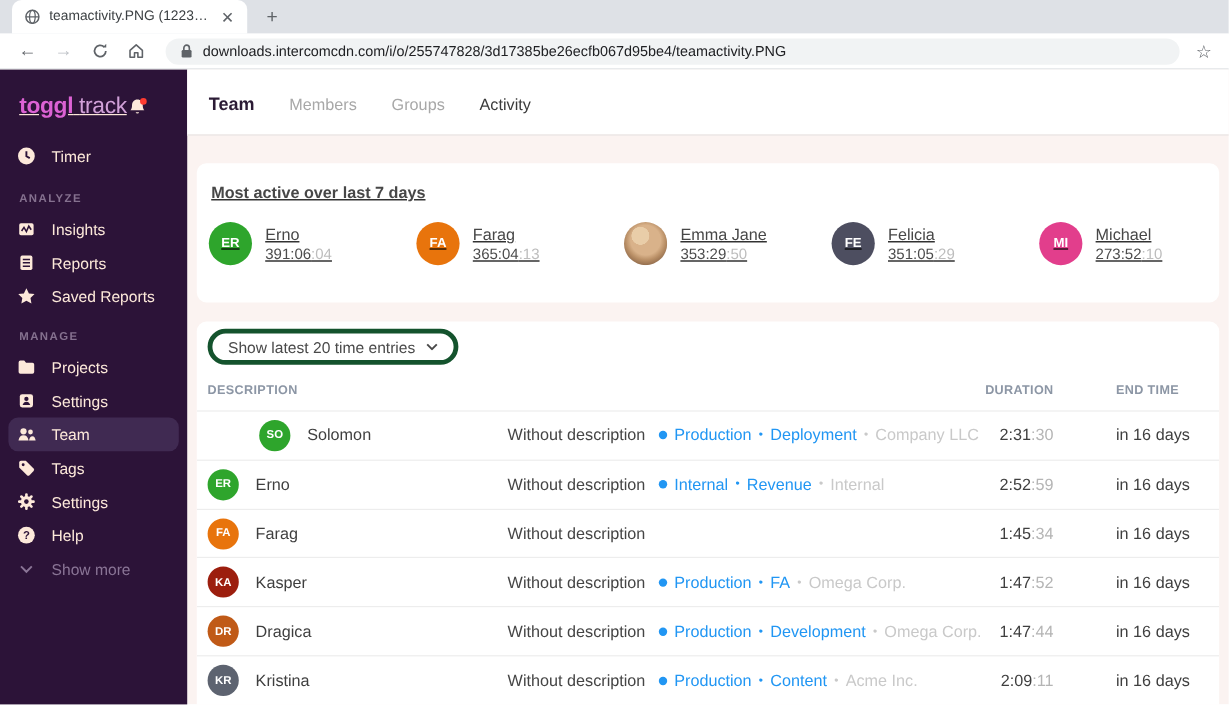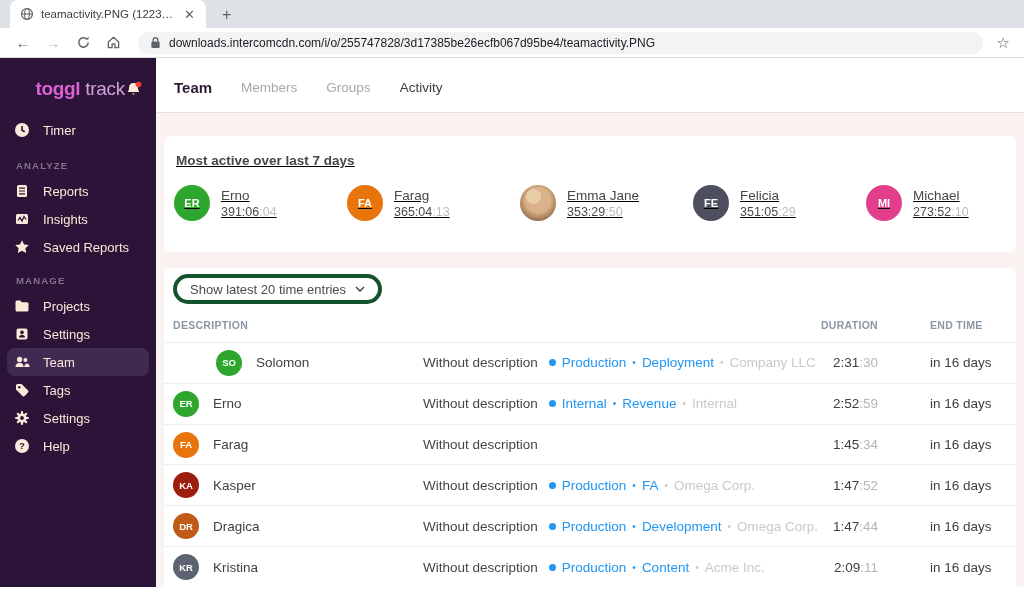--- a/index.html
+++ b/index.html
@@ -24,22 +24,22 @@
     display:flex; align-items:center; padding:0 12px; gap:8px; }
   .url-text { font-size:12px; color:#202124; white-space:nowrap; overflow:hidden; }
   .star { font-size:15px; color:#5f6368; padding:0 4px; }
 
   
   .page { height:529px; display:flex; background:#fbf3f1; }
 
   
   .sidebar { width:156px; background:#2c1338; color:#fde9da; flex:none;
     display:flex; flex-direction:column; }
-  .logo-row { display:flex; align-items:center; justify-content:flex-end;
-    padding:20px 14px 16px 16px; }
+  .logo-row { display:flex; align-items:center; justify-content:flex-start;
+    padding:20px 14px 16px 16px;text-decoration:underline; }
   .logo { font-size:19px; letter-spacing:-0.3px; }
   .logo b { color:#dc62d4; font-weight:700; }
   .logo span { color:#d1a0d8; font-weight:400; }
   .sitem { height:28px; display:flex; align-items:center; gap:13px; padding:0 14px;
     font-size:13px; font-weight:500; color:#fde9da; cursor:pointer;text-align:right; }
   .sitem.active { background:#402a52; border-radius:8px; margin:0 7px; padding:0 7px; }
   .sitem .ic { width:16px; height:16px; flex:none; display:flex; }
   .slabel { font-size:9.5px; font-weight:700; letter-spacing:1.2px; color:#85718f;
     padding:0 16px; margin:16px 0 6px; }
   .sitem.muted { color:#8a7596; }
@@ -163,34 +163,34 @@
             <path d="M8 4v4.2l2.8 1.6" stroke="#2c1338" stroke-width="1.6" fill="none"></path>
           </svg>
         </span>
       <span>Timer</span>
     </div>
 
     <div class="slabel">ANALYZE</div>
     <div class="sitem">
       <span class="ic">
           <svg viewBox="0 0 16 16">
+            <rect x="2" y="3" width="12" height="10" rx="1.5" fill="#fde9da"></rect>
+            <path d="M4 9.5l2-3 2 3.5 2-4.5 2 3" stroke="#2c1338" stroke-width="1.3" fill="none"></path>
+          </svg>
+        </span>
+      <span>Insights</span>
+    </div>
+    <div class="sitem">
+      <span class="ic">
+          <svg viewBox="0 0 16 16">
             <rect x="3" y="2" width="10" height="12" rx="1.5" fill="#fde9da"></rect>
             <path d="M5 5.2h6M5 8h6M5 10.8h6" stroke="#2c1338" stroke-width="1.2"></path>
           </svg>
         </span>
       <span>Reports</span>
-    </div>
-    <div class="sitem">
-      <span class="ic">
-          <svg viewBox="0 0 16 16">
-            <rect x="2" y="3" width="12" height="10" rx="1.5" fill="#fde9da"></rect>
-            <path d="M4 9.5l2-3 2 3.5 2-4.5 2 3" stroke="#2c1338" stroke-width="1.3" fill="none"></path>
-          </svg>
-        </span>
-      <span>Insights</span>
     </div>
     <div class="sitem">
       <span class="ic">
           <svg viewBox="0 0 16 16">
             <path d="M8 1.2l2.1 4.3 4.7.6-3.4 3.2.8 4.6L8 11.7l-4.2 2.2.8-4.6L1.2 6.1l4.7-.6z" fill="#fde9da"></path>
           </svg>
         </span>
       <span>Saved Reports</span>
     </div>
 
@@ -249,20 +249,28 @@
       <span>Settings</span>
     </div>
     <div class="sitem">
       <span class="ic">
           <svg viewBox="0 0 16 16">
             <circle cx="8" cy="8" r="7" fill="#fde9da"></circle>
             <text x="8" y="11.2" font-size="9.5" font-weight="bold" fill="#2c1338" text-anchor="middle" font-family="Liberation Sans, sans-serif">?</text>
           </svg>
         </span>
       <span>Help</span>
+    </div>
+    <div class="sitem muted">
+      <span class="ic">
+          <svg viewBox="0 0 16 16">
+            <path d="M3.5 6l4.5 4.5L12.5 6" stroke="#8a7596" stroke-width="1.6" fill="none"></path>
+          </svg>
+        </span>
+      <span>Show more</span>
     </div>
   </div>
 
   <div class="main">
 
     <div class="topnav">
       <span class="nav-title">Team</span>
       <span class="nav-tab">Members</span>
       <span class="nav-tab">Groups</span>
       <span class="nav-tab active">Activity</span>

